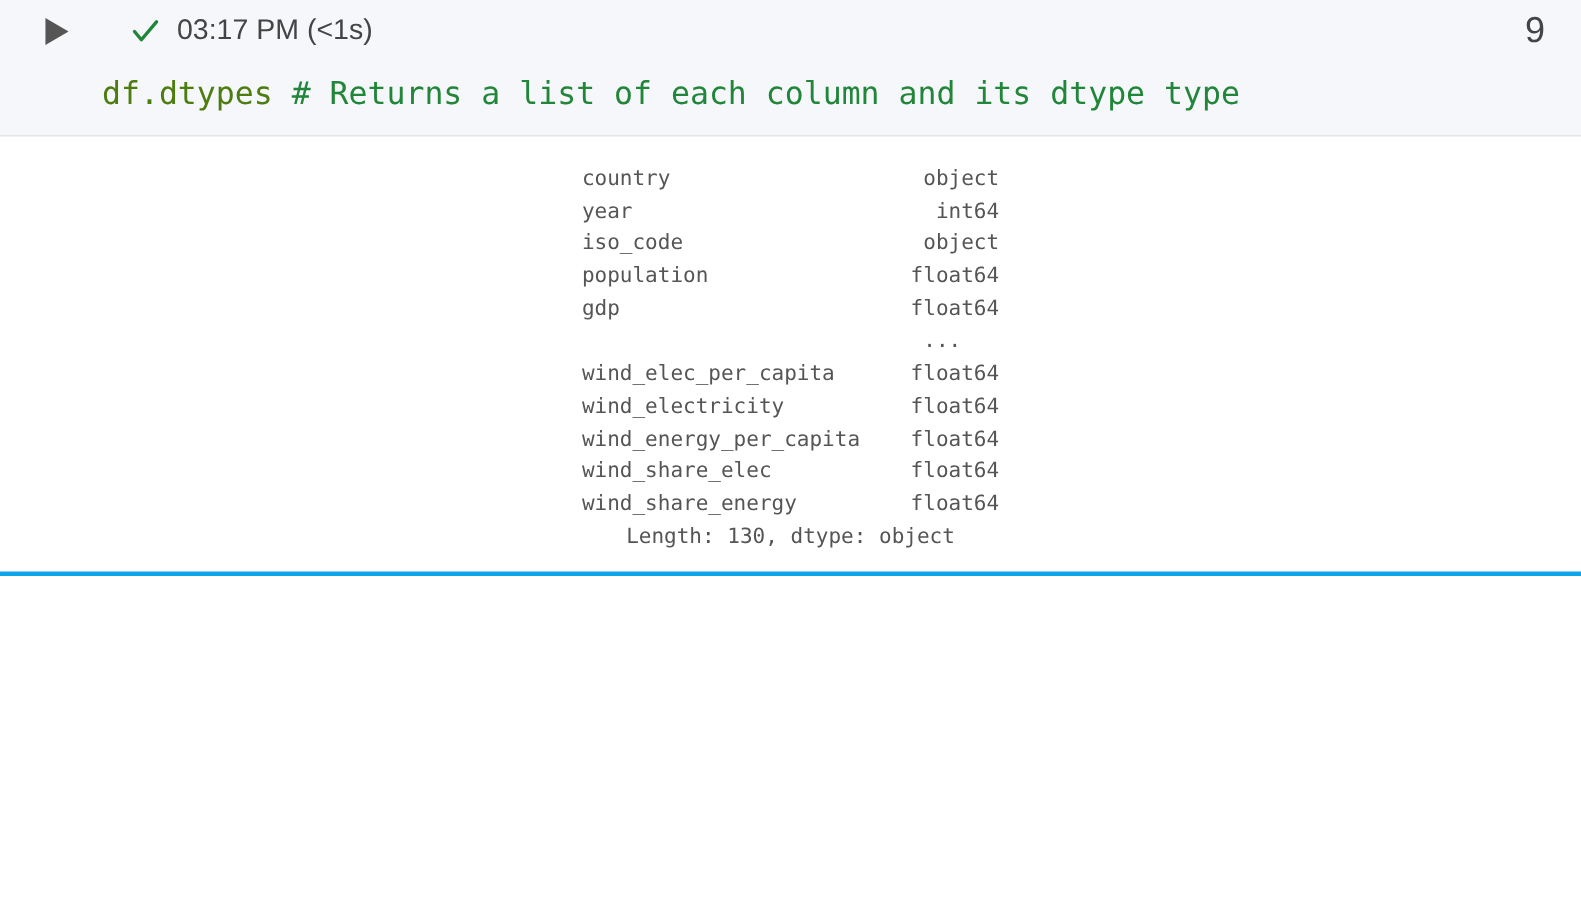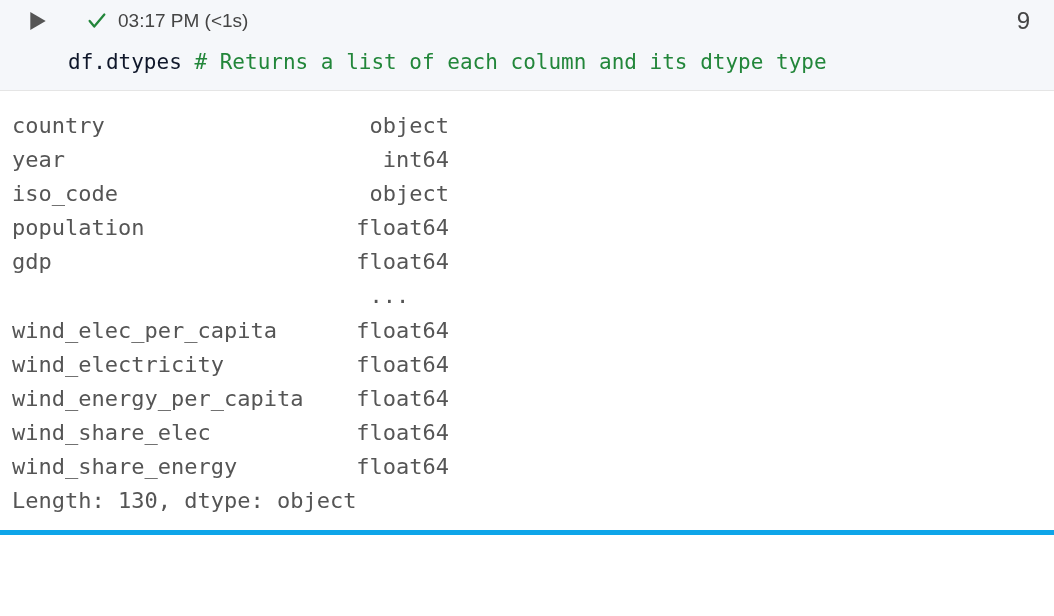--- a/index.html
+++ b/index.html
@@ -43,33 +43,34 @@
     }
     .code-line {
       background: #f5f7fa;
       padding: 8px 20px 16px 68px;
       font-family: ui-monospace, SFMono-Regular, "SF Mono", Menlo, Consolas, monospace;
       font-size: 21px;
       color: #222;
       border-bottom: 1px solid #e5e5e5;
     }
     .code-identifier {
-      color: #0f172a;
+      color: #4d7c0f;
     }
     .code-comment {
       color: #22863a;
     }
     .output {
       padding: 18px 12px 12px 12px;
       font-family: ui-monospace, SFMono-Regular, "SF Mono", Menlo, Consolas, monospace;
-      font-size: 22px;
+      font-size: 14px;
       line-height: 1.55;
       color: #555;
       white-space: pre;
-      border-bottom: 5px solid #0ea5e9;
+      border-bottom: 3px solid #0ea5e9;
+      text-align: center;
     }
   </style>
 </head>
 <body>
 
 <div class="cell-header">
   <span class="run-icon">
     <svg width="16" height="18" viewBox="0 0 12 14">
       <polygon points="0,0 12,7 0,14" fill="currentColor"></polygon>
     </svg>

